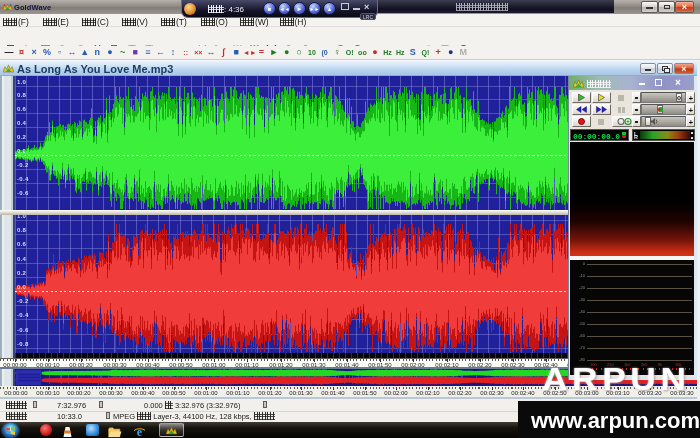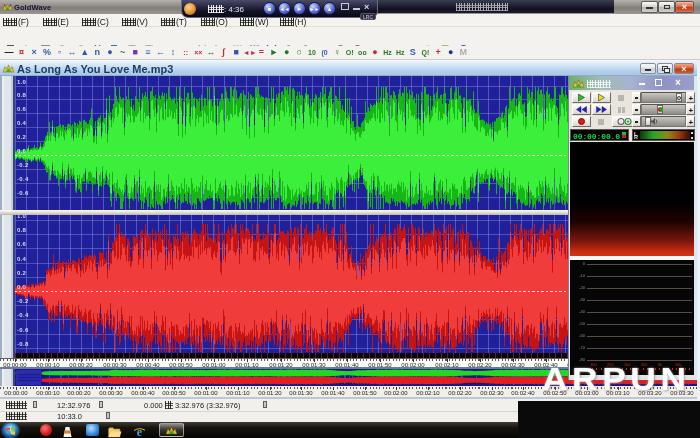--- a/index.html
+++ b/index.html
@@ -505,30 +505,31 @@
       <div style="position:absolute;left:650px;top:1px;width:1px;height:3px;background:#333"></div>
       <div class="tl" style="left:682px;top:3.5px">00:03:30</div>
       <div style="position:absolute;left:682px;top:1px;width:1px;height:3px;background:#333"></div>
     </div>
 <div class="a" id="wbot"></div>
 <div class="a" id="rs"></div>
 <div class="a" id="sb">
       <div class="r1">
         <span class="st" style="left:6px;top:0"><i class="z" style="width:21px;height:8px"></i></span>
         <span class="sep" style="left:33px"></span>
-        <span class="st" style="left:57px">12:32.976</span>
+        <span class="st" style="left:57px">7:32.976</span>
         <span class="sep" style="left:99px"></span>
         <span class="st" style="left:144px">0.000 <i class="z" style="width:8px;height:8px"></i> 3:32.976 (3:32.976)</span>
         <span class="sep" style="left:263px"></span>
       </div>
       <div style="position:absolute;top:11.5px;left:0;width:100%;height:1px;background:#d9d6cf"></div>
       <div class="r2">
         <span class="st" style="left:6px;top:0"><i class="z" style="width:21px;height:8px"></i></span>
         <span class="st" style="left:57px">10:33.0</span>
         <span class="sep" style="left:106px"></span>
+        <span class="st" style="left:113px">MPEG <i class="z" style="width:14px;height:8px"></i> Layer-3, 44100 Hz, 128 kbps, <i class="z" style="width:21px;height:8px"></i></span>
       </div>
     </div>
 <div class="a" id="tk">
       <div class="a" style="left:2px;top:1px;width:17px;height:15px;border-radius:50%;background:radial-gradient(circle at 50% 38%,#d8f0ff 0 6%,#58b8e8 28%,#2060a8 58%,#0c2850);box-shadow:0 0 2px #48a0e0;z-index:31"></div>
       <svg class="a" style="left:5px;top:3px;z-index:32" width="11" height="11" viewBox="0 0 11 11">
 <path d="M1 3.2 L5 2.4 V5.2 L1 5.4 Z" fill="#e84c2c"></path>
         <path d="M5.8 2.3 L10 1.5 V5.1 L5.8 5.2 Z" fill="#7cc84c"></path>
 <path d="M1 6.2 L5 6.3 V9 L1 8.2 Z" fill="#38a0e8"></path>
         <path d="M5.8 6.3 L10 6.4 V9.9 L5.8 9.1 Z" fill="#f8c830"></path>
       </svg>
@@ -673,12 +674,13 @@
         <div style="position:absolute;left:37px;top:102px;font-size:4px;color:#c42c1e">250</div>
         <div style="position:absolute;left:54px;top:102px;font-size:4px;color:#c42c1e">1k0</div>
         <div style="position:absolute;left:71px;top:102px;font-size:4px;color:#c42c1e">2k5</div>
         <div style="position:absolute;left:88px;top:102px;font-size:4px;color:#c42c1e">8k</div>
         <div style="position:absolute;left:105px;top:102px;font-size:4px;color:#c42c1e">16k</div>
         <div style="position:absolute;left:18px;top:108px;width:104px;height:2px;background:repeating-linear-gradient(90deg,#d02c18 0 1px,transparent 1px 4.2px)"></div>
       </div>
     </div>
 <div class="a" id="arp">ARPUN</div>
 <div class="a" id="abox"></div>
+<div class="a" id="atxt">www.arpun.com</div>
 </div>
 </body></html>

